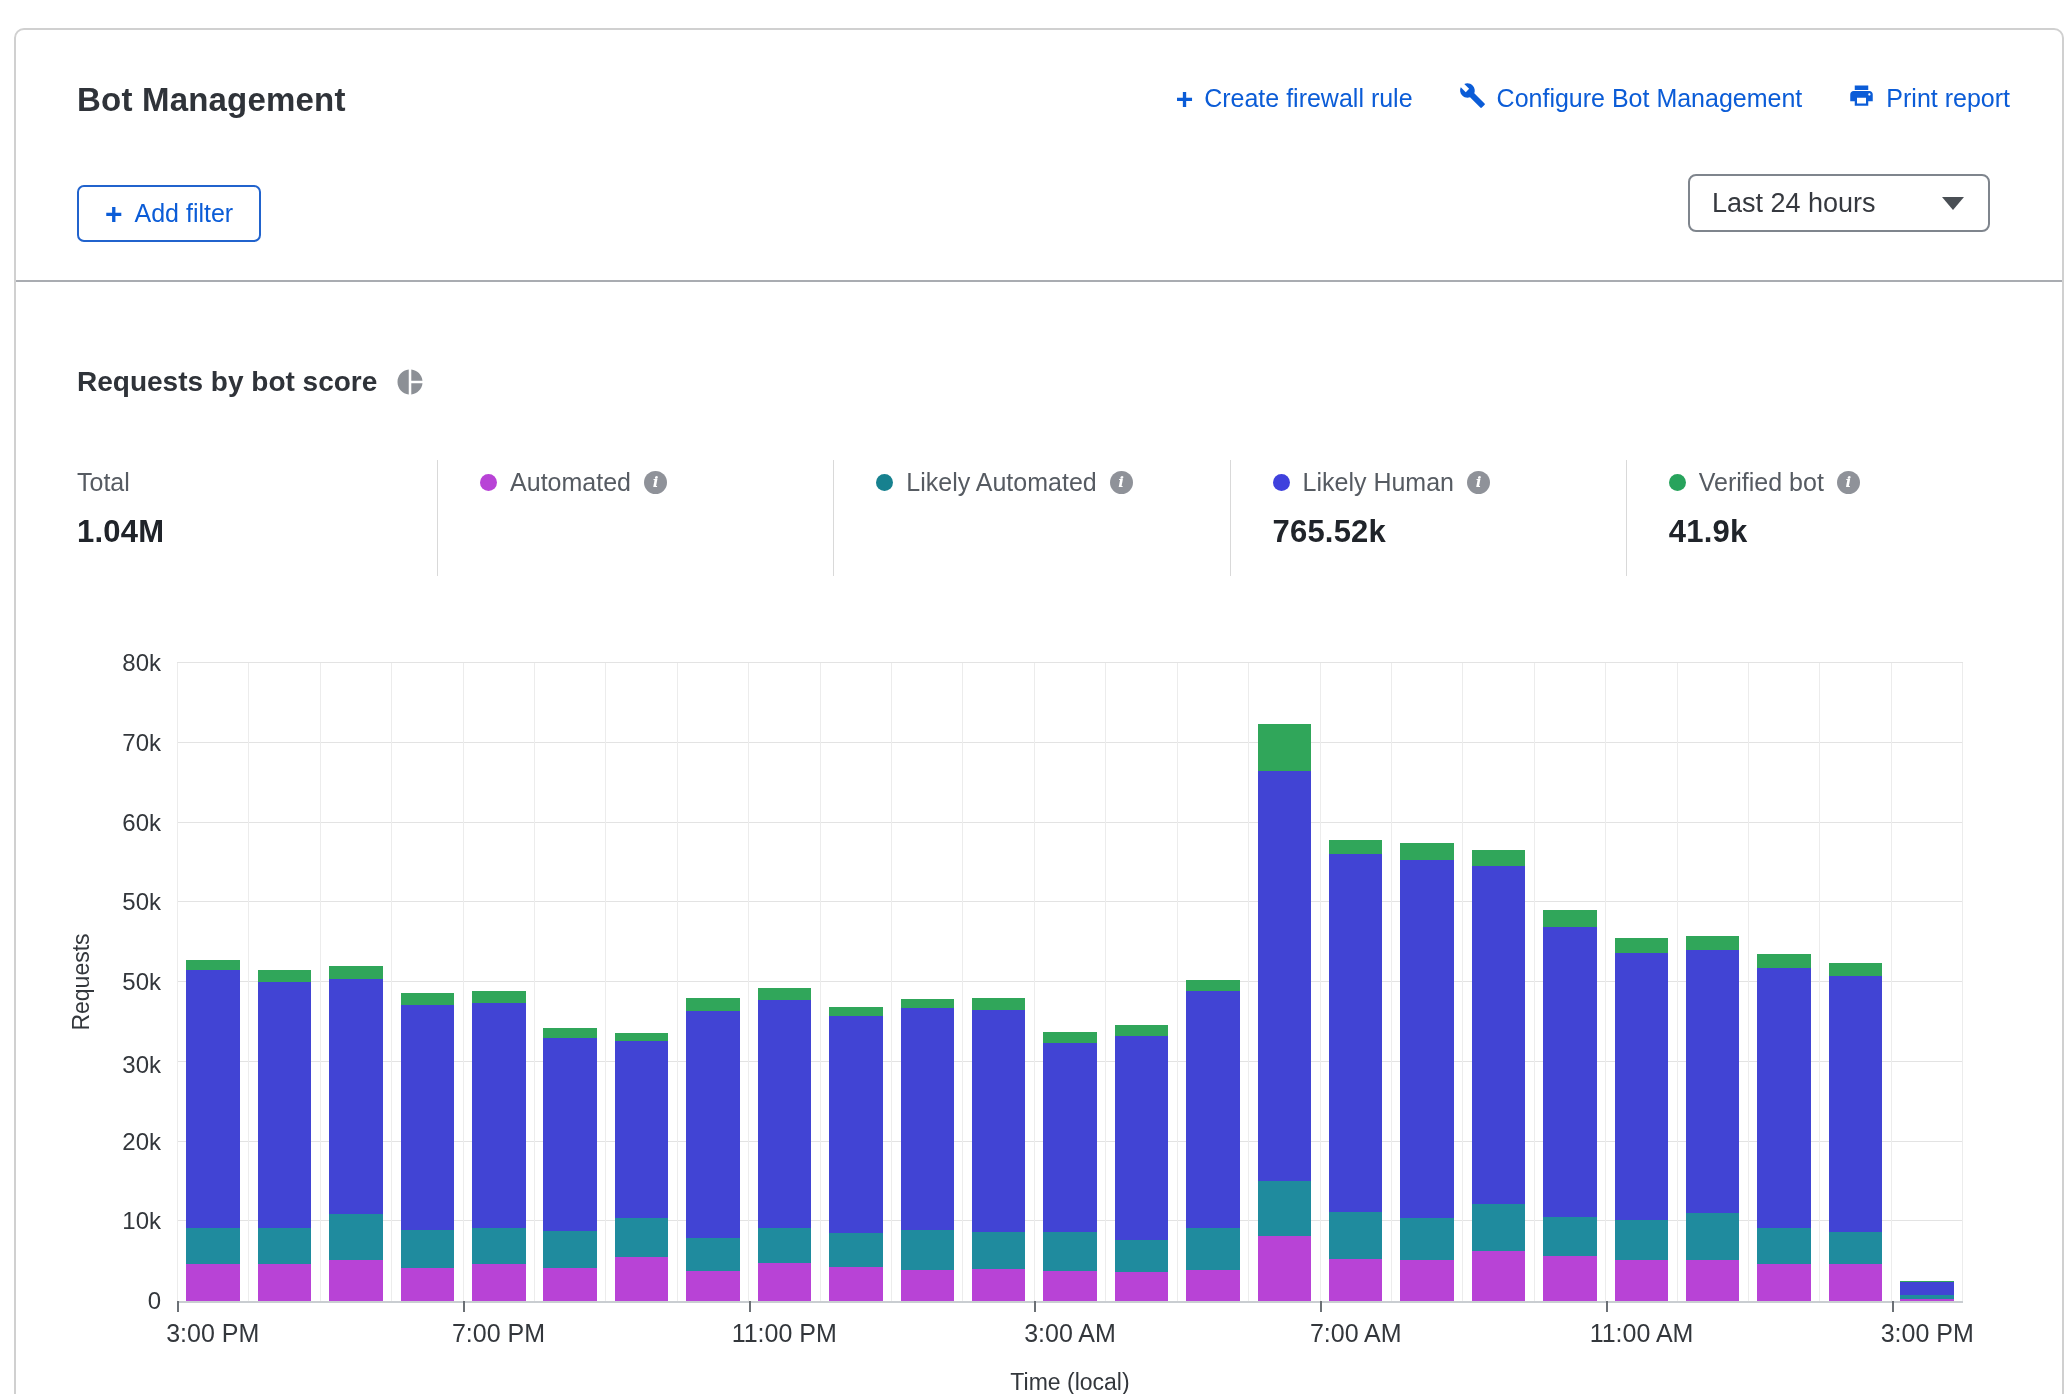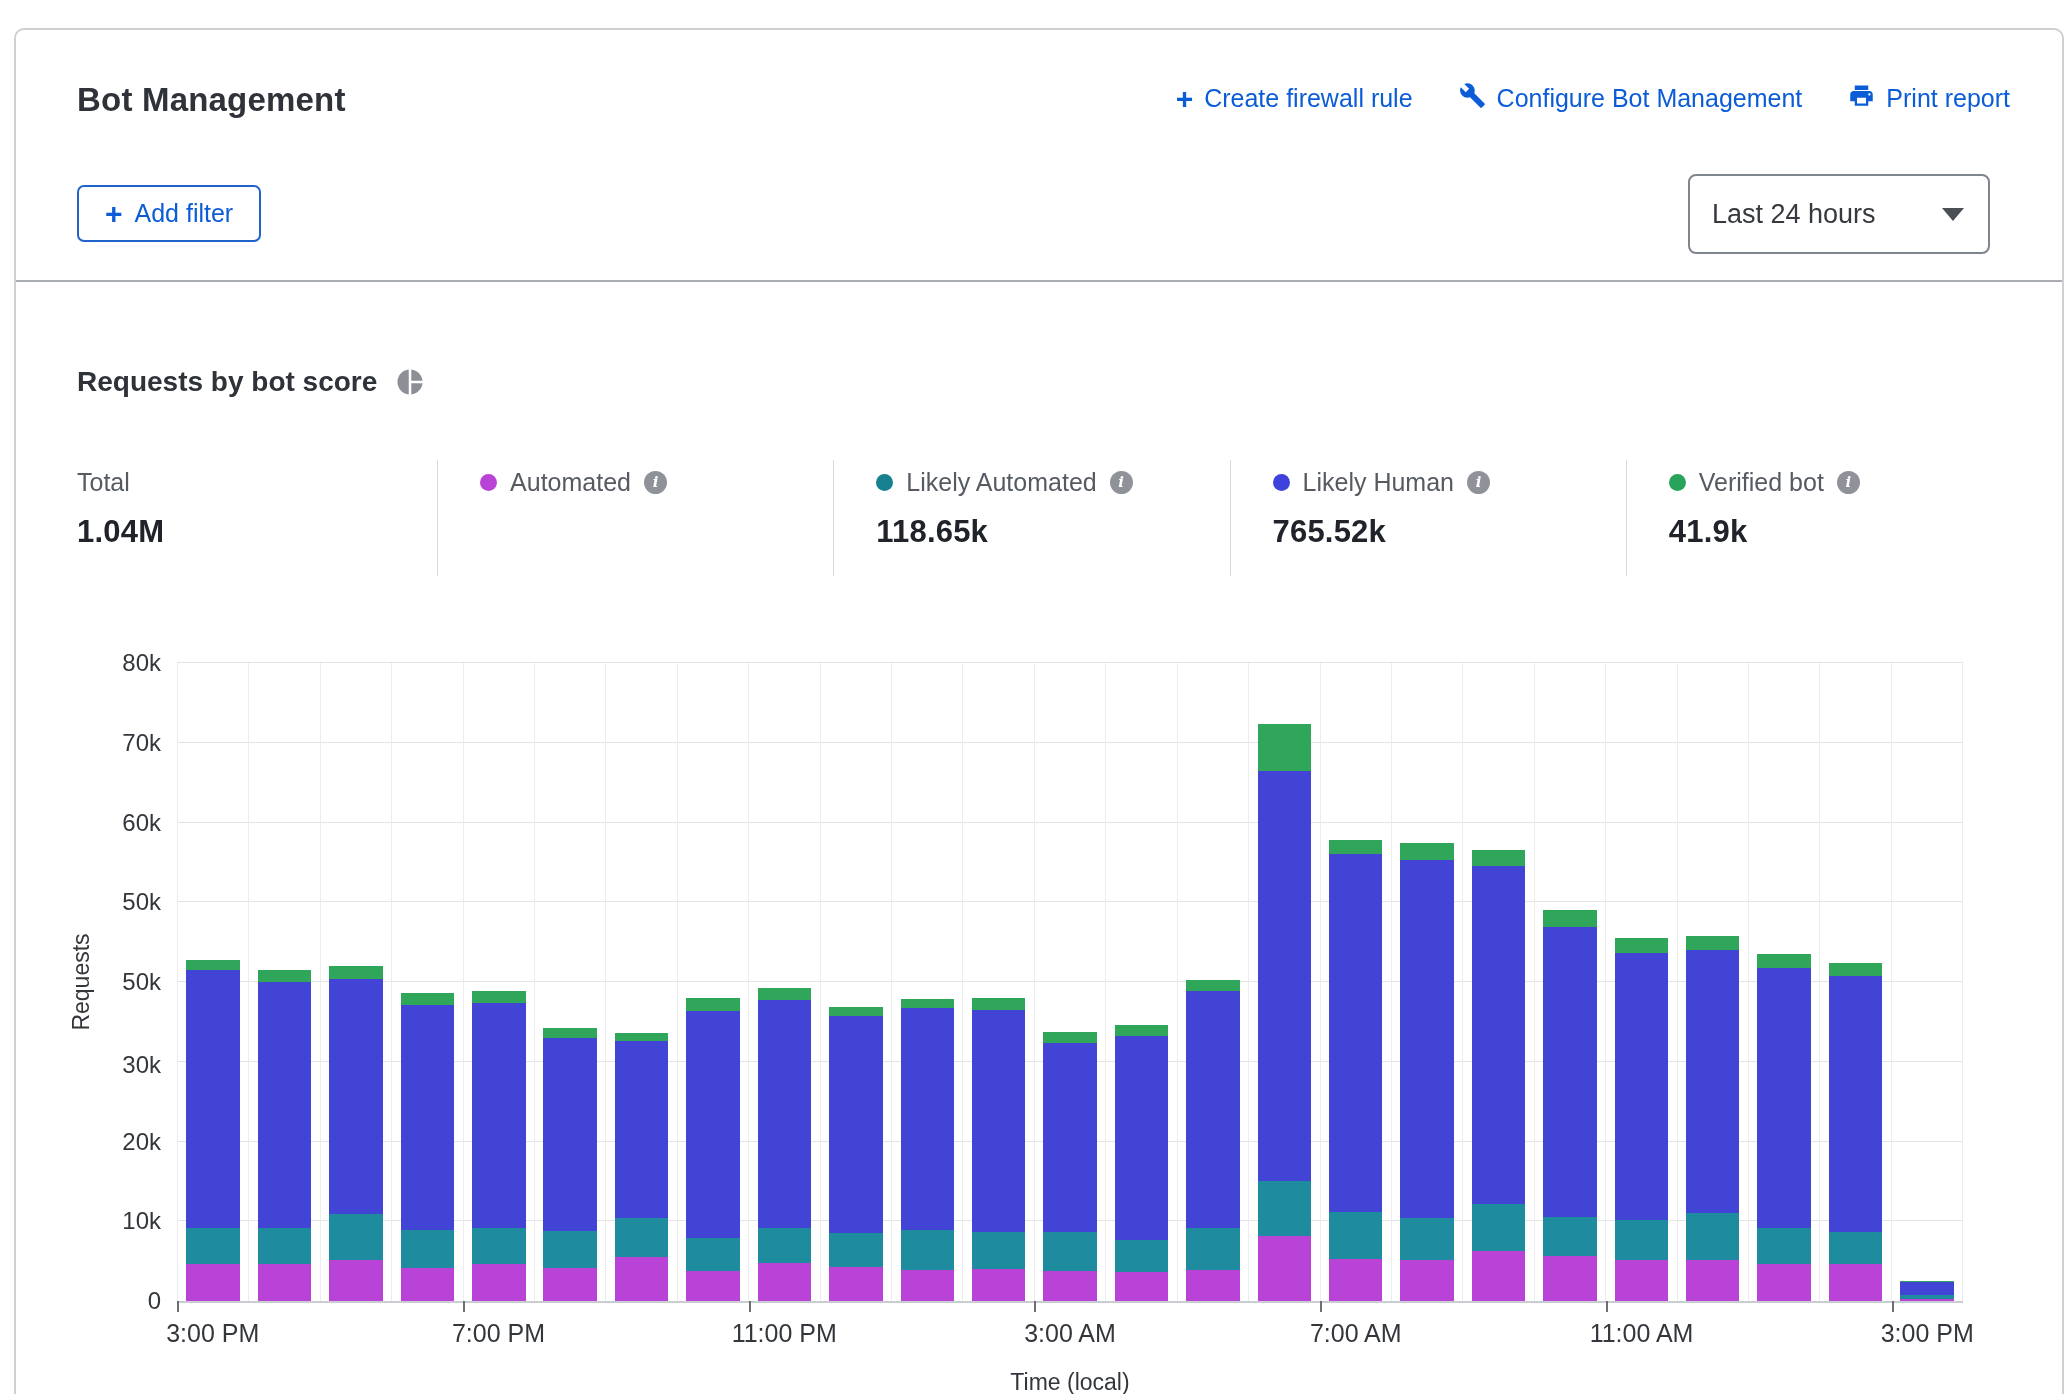--- a/index.html
+++ b/index.html
@@ -28,21 +28,21 @@
   }
   .hlink svg{width:27px;height:27px;fill:#0b5cd7;}
   .plus-glyph{font-size:30px;font-weight:bold;line-height:27px;}
   .add-filter-btn{
     position:absolute;left:61px;top:155px;height:57px;padding:0 26px;
     display:inline-flex;align-items:center;gap:12px;background:#fff;
     border:2px solid #2163cd;border-radius:7px;color:#0b5cd7;font-size:25px;
     cursor:pointer;font-family:inherit;
   }
   .time-range-select{
-    position:absolute;right:72px;top:144px;width:302px;height:80px;
+    position:absolute;right:72px;top:144px;width:302px;height:58px;
     border:2px solid #7f858d;border-radius:8px;background:#fff;
     display:flex;align-items:center;justify-content:space-between;
     padding:0 24px 0 22px;font-size:27px;color:#36393f;cursor:pointer;
     box-sizing:border-box;
   }
   .caret-down{
     width:0;height:0;border-left:11px solid transparent;
     border-right:11px solid transparent;border-top:13px solid #4a4f55;
   }
   .header-divider{position:absolute;left:0;right:0;top:250px;height:2px;background:#a9acb1;border:0;}
@@ -161,21 +161,20 @@
           <span class="stat-label">Automated</span>
           <span class="info-icon">i</span>
         </div>
       </div>
       <div class="stat-col">
         <div class="stat-label-row">
           <span class="legend-dot" style="background: rgb(23, 129, 143);"></span>
           <span class="stat-label">Likely Automated</span>
           <span class="info-icon">i</span>
         </div>
-        <div class="stat-value">118.65k</div>
       </div>
       <div class="stat-col">
         <div class="stat-label-row">
           <span class="legend-dot" style="background: rgb(63, 65, 221);"></span>
           <span class="stat-label">Likely Human</span>
           <span class="info-icon">i</span>
         </div>
         <div class="stat-value">765.52k</div>
       </div>
       <div class="stat-col">

